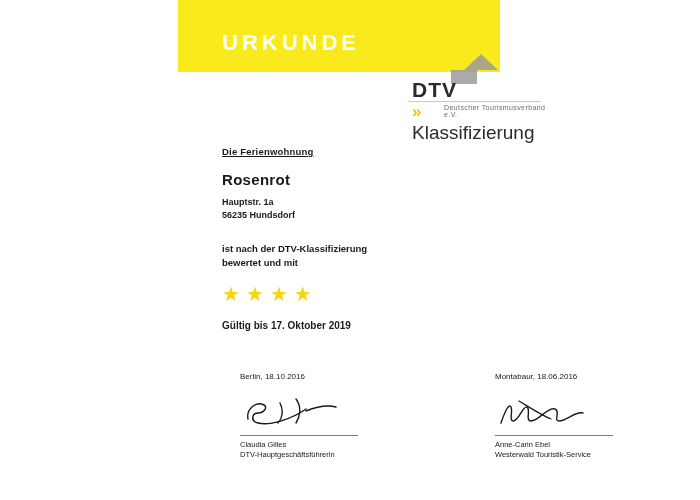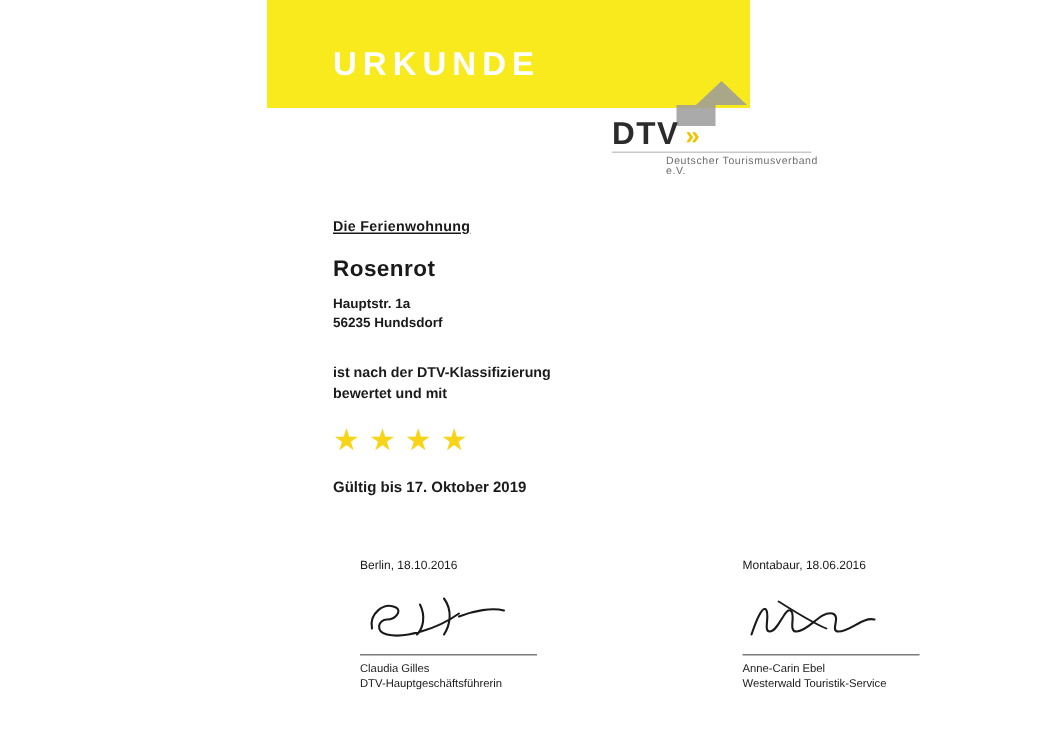--- a/index.html
+++ b/index.html
@@ -68,20 +68,21 @@
     background: #9b9b9b;
     opacity: 0.85;
   }
   .logo-row {
     position: absolute;
     left: 0;
     top: 18px;
     display: flex;
     align-items: baseline;
     white-space: nowrap;
+    flex-direction: column;
   }
   .logo-dtv {
     font-size: 21px;
     font-weight: bold;
     color: #2b2b2b;
     letter-spacing: 1px;
   }
   .logo-chevrons {
     font-size: 17px;
     font-weight: bold;
@@ -211,20 +212,21 @@
 
   <div class="banner"></div>
   <div class="banner-title">URKUNDE</div>
 
   <div class="logo-block">
     <div class="logo-house"></div>
     <div class="logo-house-body"></div>
     <div class="logo-row">
       <span class="logo-dtv">DTV</span>
       <span class="logo-chevrons">»</span>
+      <span class="logo-klass">Klassifizierung</span>
     </div>
     <div class="logo-rule"></div>
     <div class="logo-sub">Deutscher Tourismusverband e.V.</div>
   </div>
 
   <div class="body-text">
     <p class="line-small-bold">Die Ferienwohnung</p>
     <p class="name">Rosenrot</p>
     <p class="addr">
       <span>Hauptstr. 1a</span><br>

